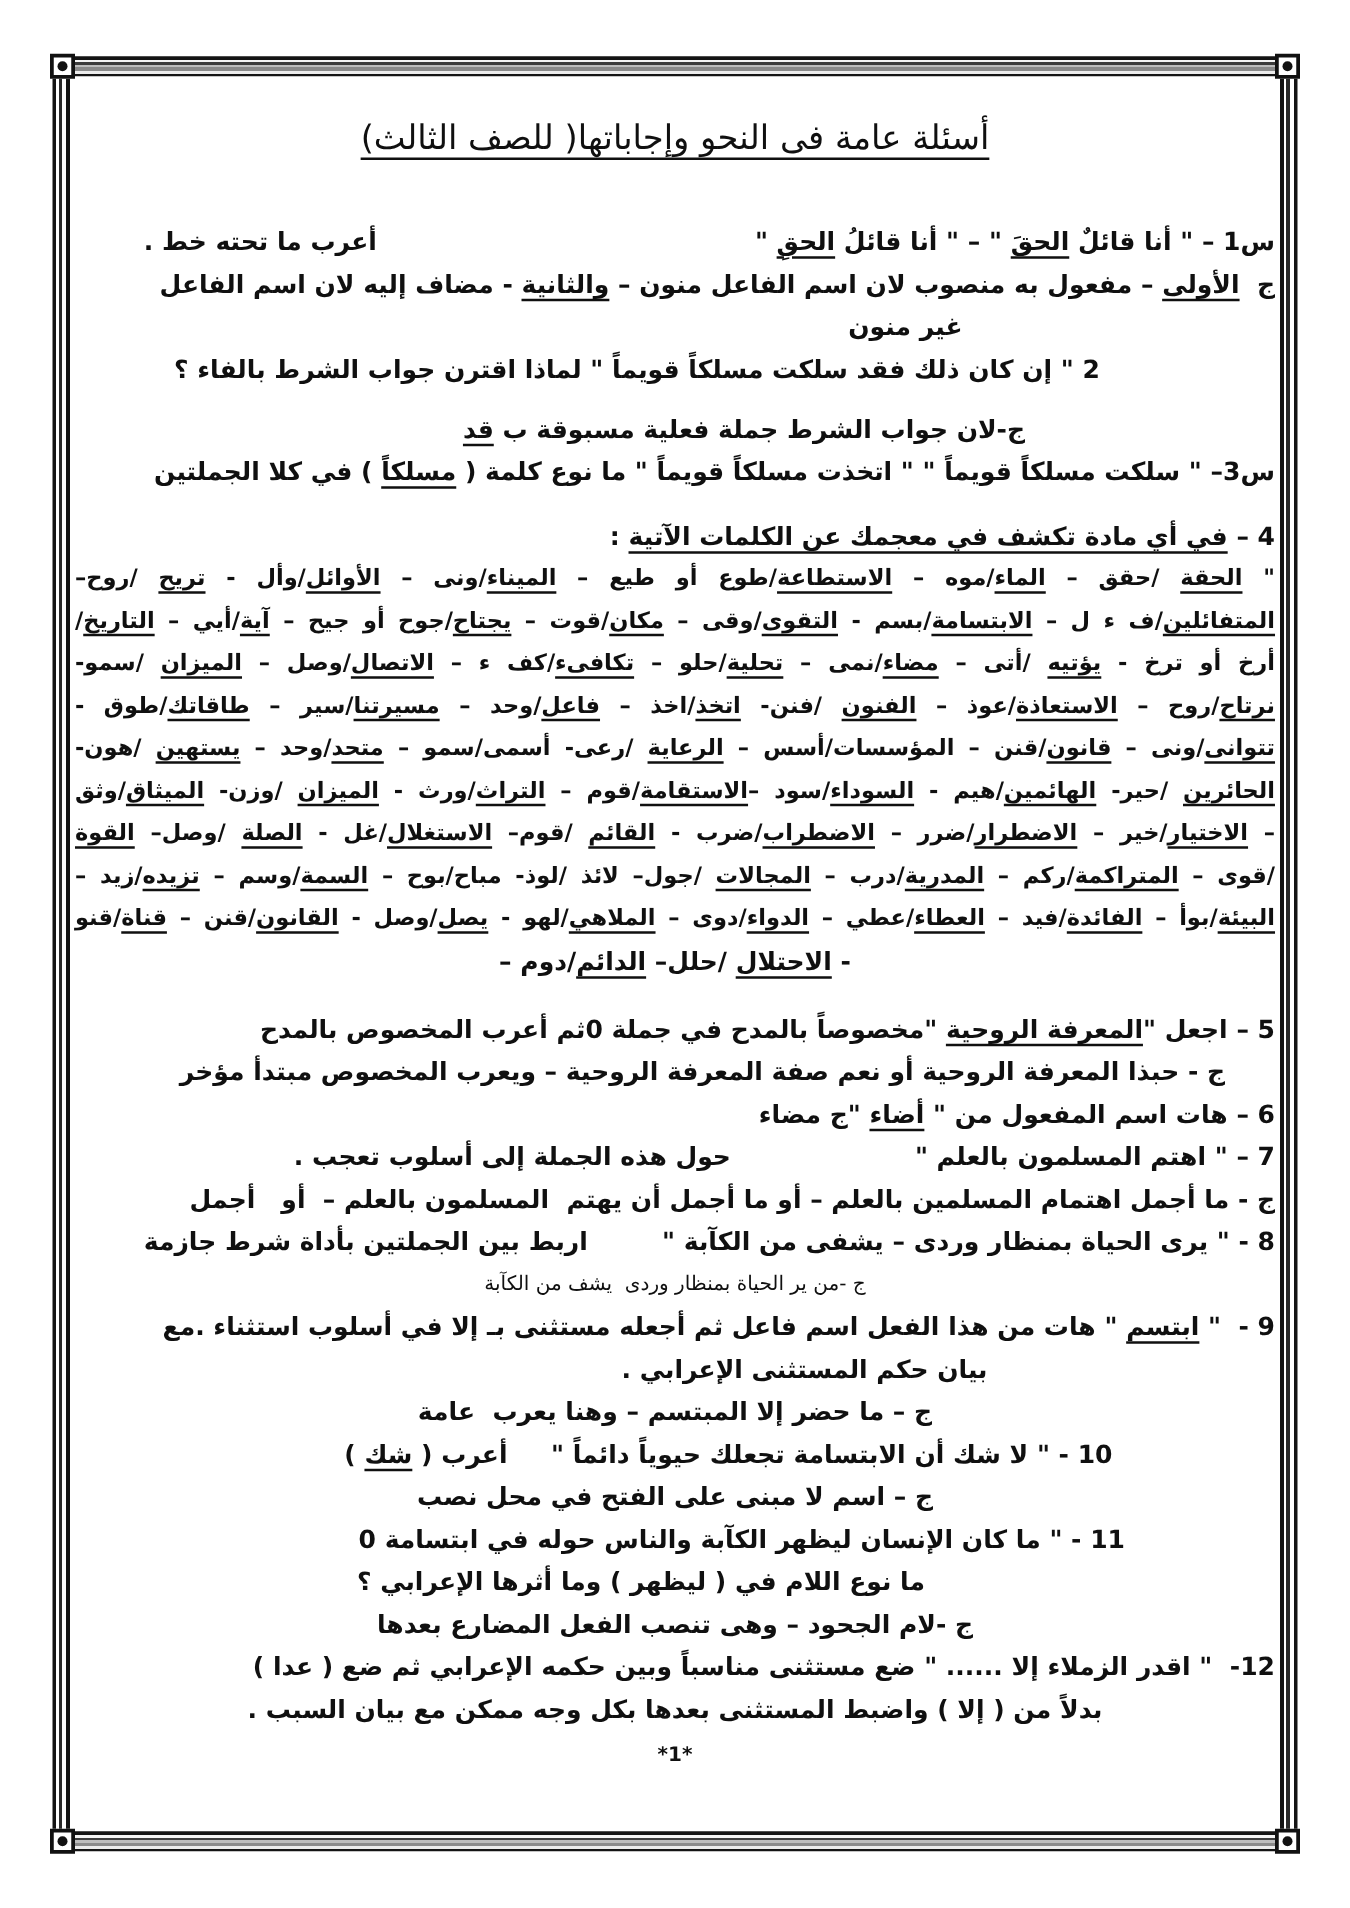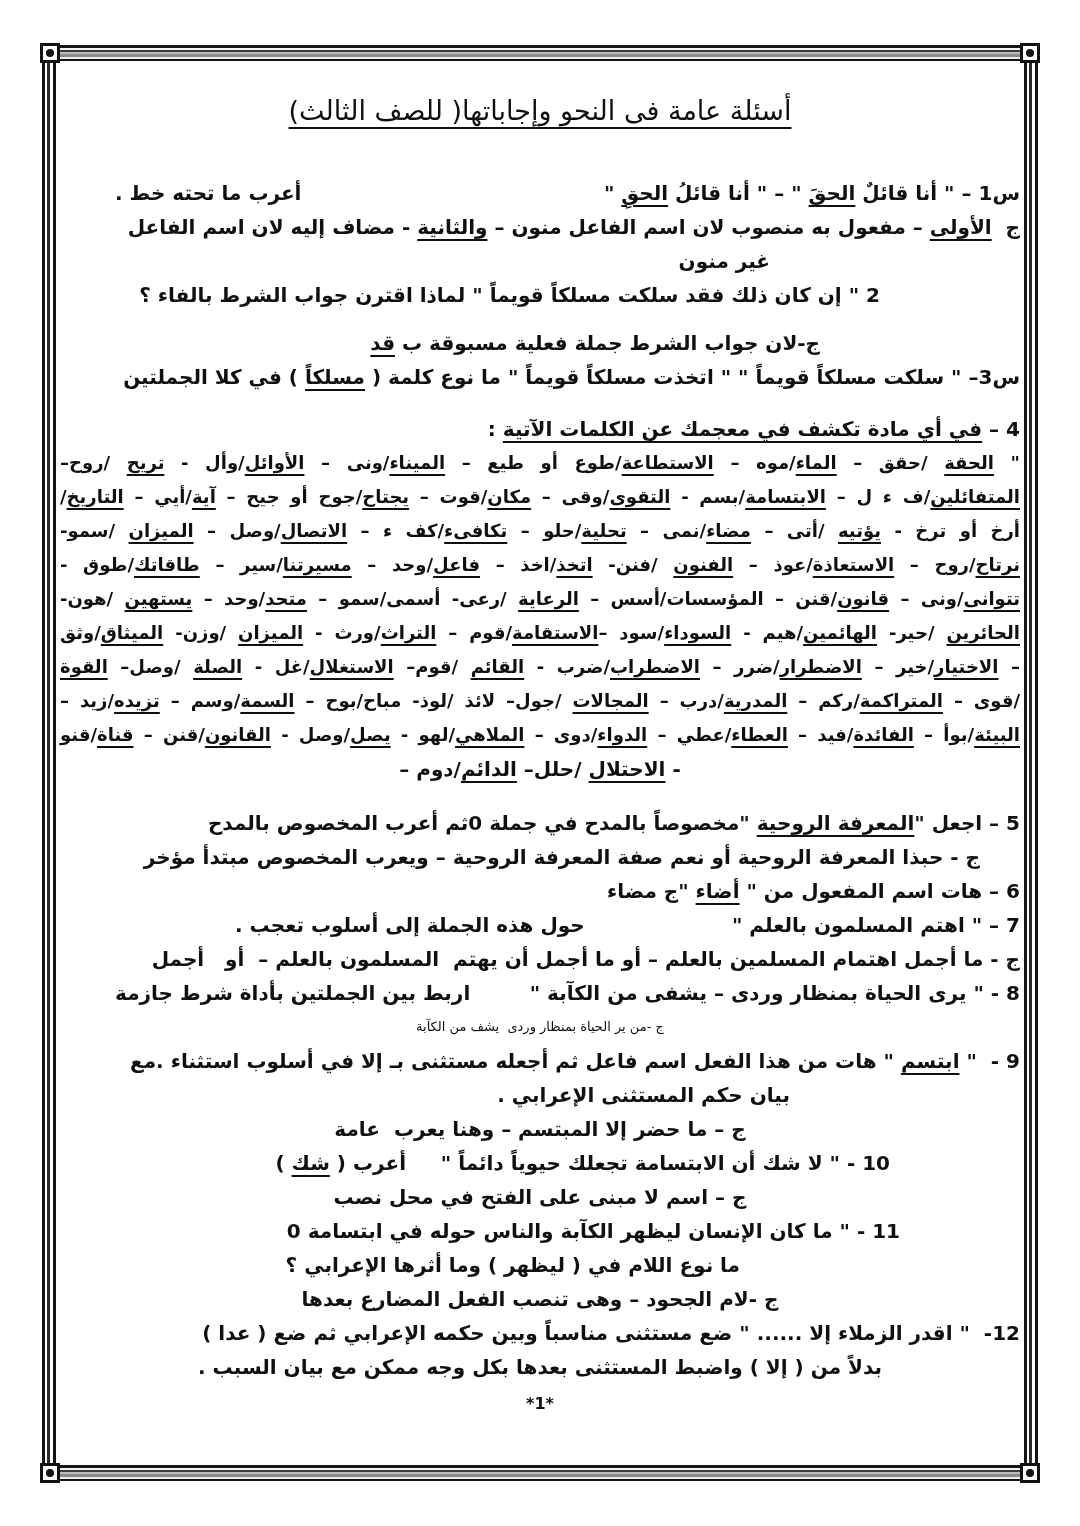--- a/index.html
+++ b/index.html
@@ -24,21 +24,21 @@
   .c-bl{left:40px;bottom:43px;} .c-br{right:40px;bottom:43px;}
   
   .content{position:absolute;top:61px;left:60px;right:60px;bottom:61px;direction:rtl;}
   .title{text-align:center;font-weight:normal;font-size:27px;margin:34px 0 50px;
     text-decoration:underline;text-decoration-thickness:2px;text-underline-offset:7px;}
   .ln{font-weight:bold;font-size:20px;line-height:34px;white-space:pre-wrap;}
   .right{text-align:right;}
   .center{text-align:center;}
   .justify{text-align:justify;text-align-last:justify;font-size:18px;white-space:normal;}
   .split{display:flex;justify-content:space-between;align-items:baseline;}
-  .thin{font-weight:400;font-size:13px;}
+  .thin{font-weight:400;font-size:16px;}
   .u{text-decoration:underline;text-decoration-thickness:2px;text-underline-offset:5px;}
   .pagenum{text-align:center;font-weight:bold;font-size:16px;margin-top:10px;}
 </style>
 </head>
 <body>
 
 <div class="page">
 
   <div class="bar bar-top"></div>
   <div class="bar bar-bottom"></div>

